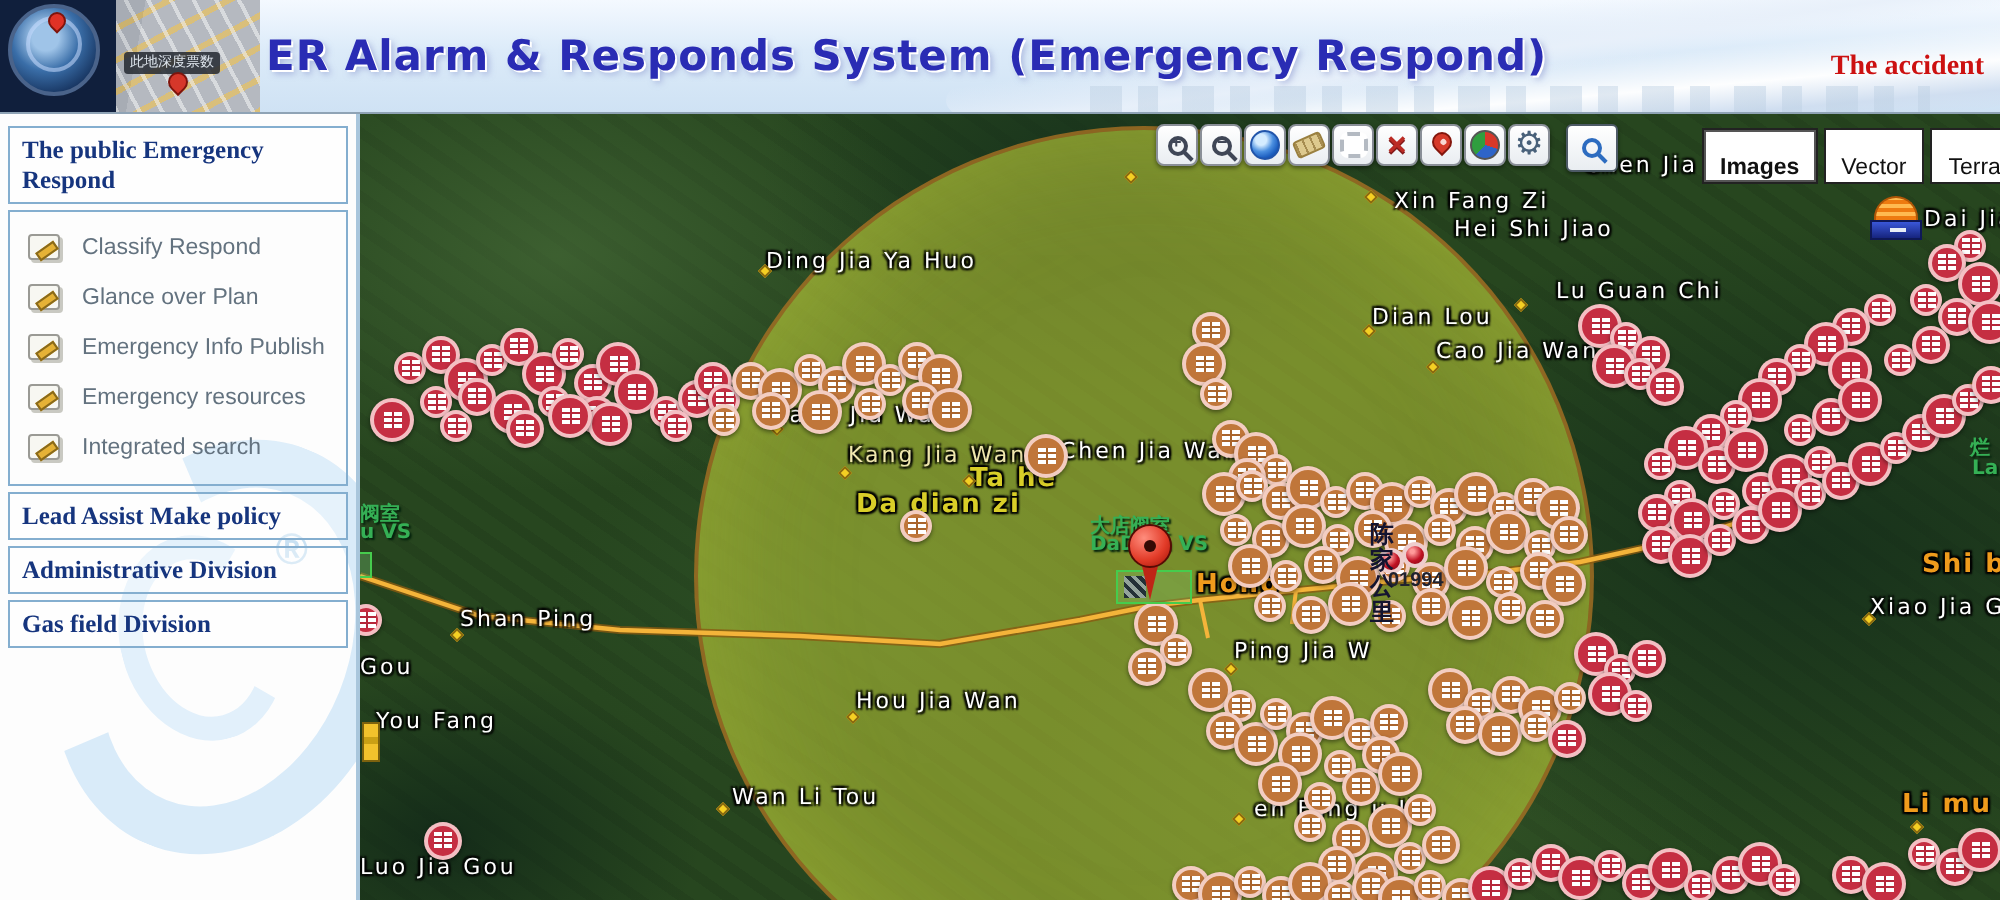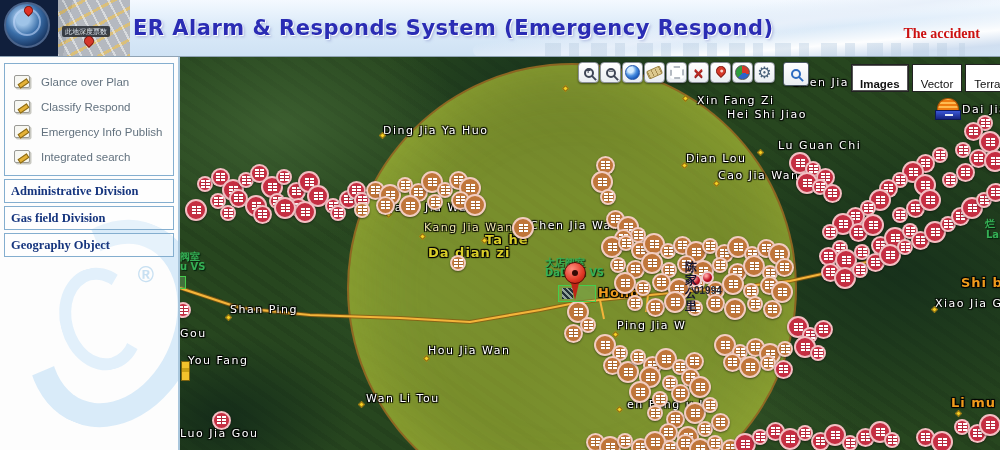--- a/index.html
+++ b/index.html
@@ -31,21 +31,21 @@
         border:2px solid rgba(200,220,255,.55); }
   #logo .gpin  { position:absolute; left:24px; top:6px; width:9px; height:9px; border-radius:50% 50% 50% 0;
         transform:rotate(-45deg); background:#e03226; border:1px solid #7e140c; }
   #logo .tip { position:absolute; left:62px; top:26px; height:11px; padding:1px 3px; background:rgba(40,44,52,.88);
         color:#dfe6ee; font-size:7px; line-height:9px; border-radius:2px; white-space:nowrap; }
   #logo .pin2 { position:absolute; left:84px; top:36px; width:10px; height:10px; border-radius:50% 50% 50% 0;
         transform:rotate(-45deg); background:#d6372a; border:1px solid #7e140c; }
   #title { position:absolute; left:133px; top:16px; font-family:"DejaVu Sans",sans-serif;
            font-size:21px; font-weight:bold; color:#2a2cb4; letter-spacing:.5px;
            text-shadow:1px 1px 0 #fff, 2px 2px 3px rgba(130,140,200,.55); white-space:nowrap; }
-  #accident { position:absolute; right:20px; top:26px; font-family:"Liberation Serif",serif;
+  #accident { position:absolute; right:8px; top:26px; font-family:"Liberation Serif",serif;
               font-size:14px; font-weight:bold; color:#cc1111; }
 
   
   #sidebar { position:absolute; left:0; top:57px; width:180px; height:393px; background:#fdfdfd;
              border-right:2px solid #a9c6dc; overflow:hidden; }
   .wm { position:absolute; left:12px; top:125px; width:160px; height:270px; z-index:1; }
   .wm::before { content:''; position:absolute; left:18px; top:35px; width:120px; height:165px;
         border:24px solid #d9ebf9; border-left-color:transparent; border-radius:50%;
         transform:rotate(22deg); }
   .wm::after { content:''; position:absolute; left:48px; top:85px; width:58px; height:80px;
@@ -182,42 +182,47 @@
     </div>
     <div id="title">ER Alarm &amp; Responds System (Emergency Respond)</div>
     <div id="accident">The accident</div>
   </div>
 
   <div id="sidebar">
     <div class="wm">
       <span class="rmark">®</span>
     </div>
     <div class="inner">
+      <div class="sbox">The public Emergency Respond</div>
       <div class="smenu" id="smenu">
           <div class="mitem">
             <span class="micon"></span>
-            <span>Glance over Plan</span>
+            <span>Classify Respond</span>
           </div>
           <div class="mitem">
             <span class="micon"></span>
-            <span>Classify Respond</span>
+            <span>Glance over Plan</span>
           </div>
           <div class="mitem">
             <span class="micon"></span>
             <span>Emergency Info Publish</span>
           </div>
           <div class="mitem">
             <span class="micon"></span>
+            <span>Emergency resources</span>
+          </div>
+          <div class="mitem">
+            <span class="micon"></span>
             <span>Integrated search</span>
           </div>
         </div>
       <div id="sbottom">
+          <div class="sbox">Lead Assist Make policy</div>
           <div class="sbox">Administrative Division</div>
           <div class="sbox">Gas field Division</div>
-          <div class="sbox">Geography Object</div>
         </div>
     </div>
   </div>
 
   <div id="map">
     <div class="zone"></div>
     <svg id="roads" width="820" height="393">
       <path d="M0,231 L60,251 L130,258 L220,261 L290,265 L360,253 L395,246 L420,243 L470,238 L520,233 L560,230 L610,224 L660,213 L700,201 L740,183 L770,163 L795,143 L820,128" fill="none" stroke="#8a5a10" stroke-width="4" opacity="0.8"></path>
       <path d="M0,231 L60,251 L130,258 L220,261 L290,265 L360,253 L395,246 L420,243 L470,238 L520,233 L560,230 L610,224 L660,213 L700,201 L740,183 L770,163 L795,143 L820,128" fill="none" stroke="#f4b43a" stroke-width="2.2"></path>
       <path d="M420,243 L424,262 M468,238 L466,255" fill="none" stroke="#f4b43a" stroke-width="2"></path>

